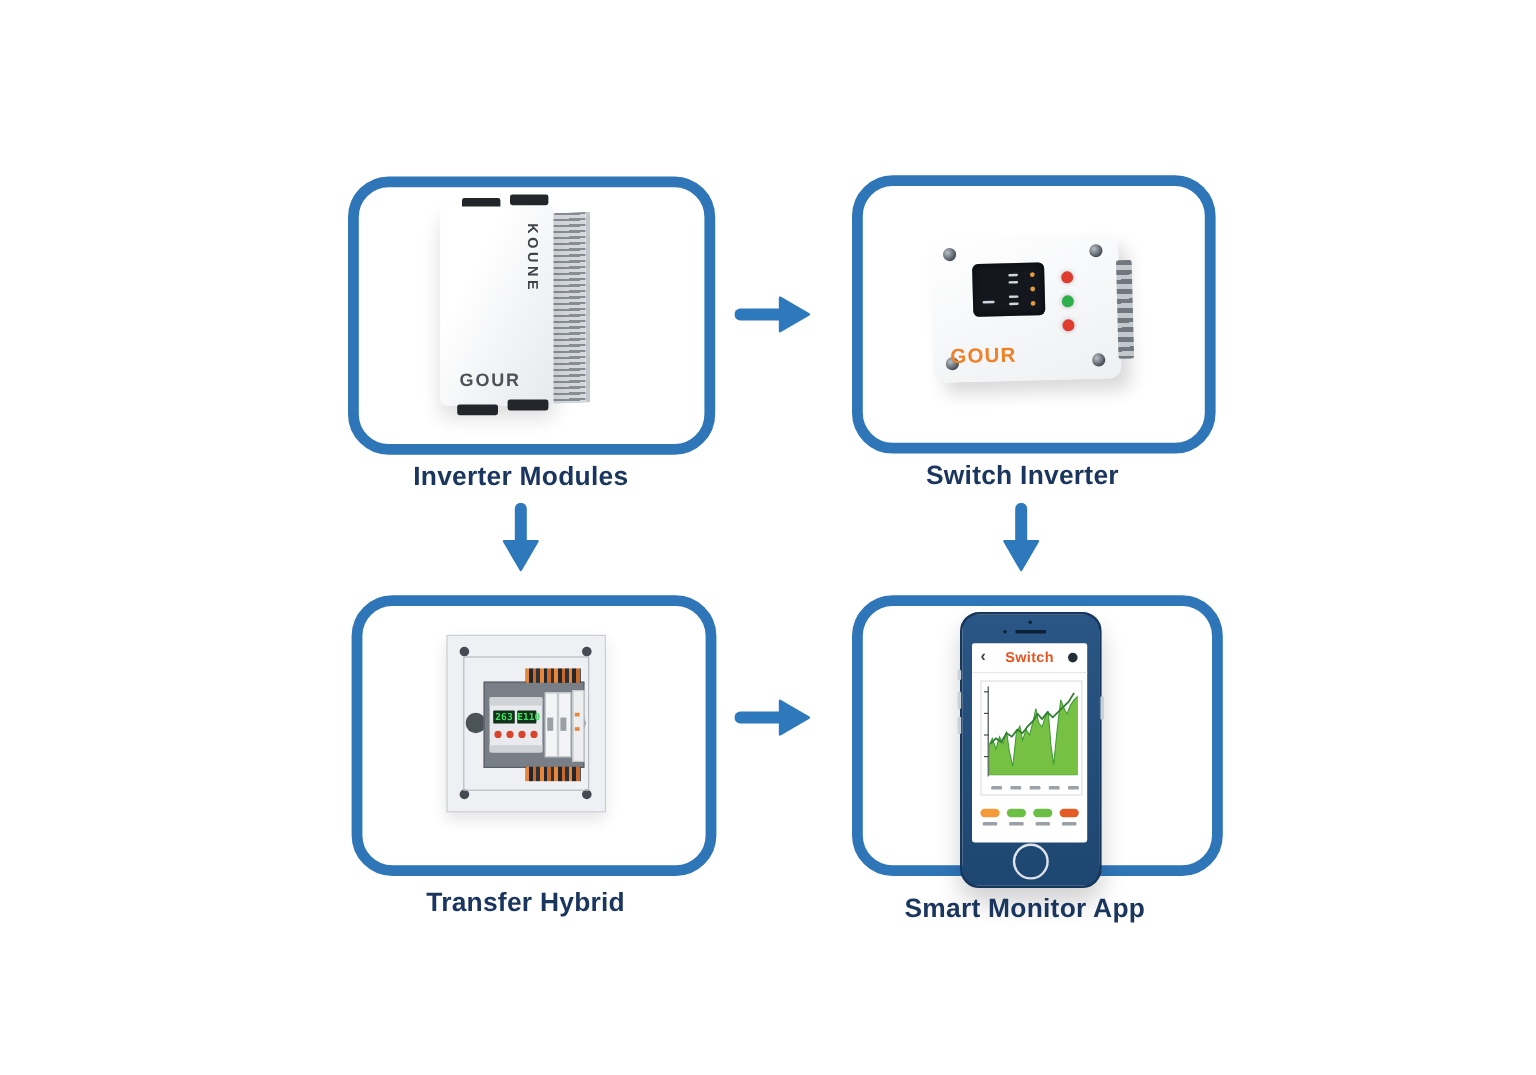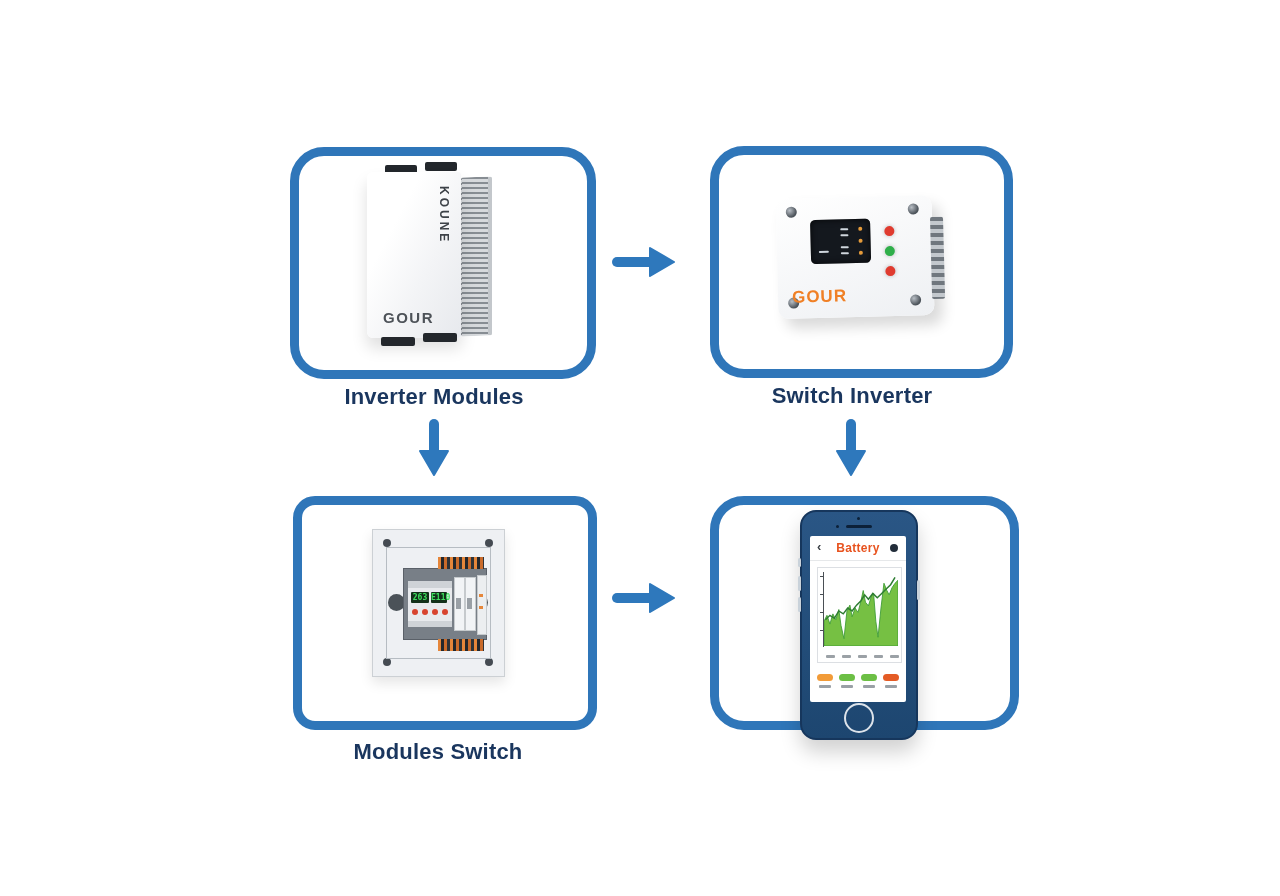--- a/index.html
+++ b/index.html
@@ -2,21 +2,21 @@
 <html><head>
 <meta charset="utf-8">
 <style>
   html,body{margin:0;padding:0;background:#fff;}
   .canvas{position:relative;width:1280px;height:896px;background:#ffffff;overflow:hidden;
           font-family:"Liberation Sans",sans-serif;}
   
   .node-box{position:absolute;border:9px solid #2f76b9;border-radius:34px;background:#fff;}
   #box-battery{left:290px;top:147px;width:288px;height:214px;}
   #box-inverter{left:710px;top:146px;width:285px;height:214px;}
-  #box-switch{left:293px;top:496px;width:286px;height:216px;border-radius:22px;}
+  #box-switch{left:293px;top:496px;width:286px;height:216px;}
   #box-app{left:710px;top:496px;width:291px;height:216px;}
   
   .node-label{position:absolute;transform:translateX(-50%);white-space:nowrap;
               font-size:22px;font-weight:600;color:#1a365e;letter-spacing:.2px;}
   #label-battery{left:434px;top:384px;}
   #label-inverter{left:852px;top:383px;}
   #label-switch{left:438px;top:739px;}
   #label-app{left:854px;top:744px;}
   
   .arrow{position:absolute;}
@@ -199,21 +199,21 @@
     <div class="ph-btn pb1"></div>
     <div class="ph-btn pb2"></div>
     <div class="ph-btn pb3"></div>
     <div class="ph-btn pb4"></div>
     <div class="cam-top"></div>
     <div class="speaker"></div>
     <div class="cam-front"></div>
     <div class="screen">
       <div class="app-header">
         <span class="back-chevron">‹</span>
-        <div class="app-title">Battery</div>
+        <div class="app-title">Switch</div>
         <div class="menu-dot"></div>
       </div>
       <div class="chart-card">
         <div class="y-axis"></div>
         <div class="y-tick" style="top:8px;"></div>
         <div class="y-tick" style="top:26px;"></div>
         <div class="y-tick" style="top:44px;"></div>
         <div class="y-tick" style="top:62px;"></div>
         <svg id="energy-chart" class="chart-svg" viewBox="0 0 100 100" preserveAspectRatio="none">
           <polygon id="chart-area" fill="#76c043" stroke="#3f9c35" stroke-width="1.2" points="0,66 4,58 8,70 12,56 16,64 20,50 23,72 27,90 31,52 35,44 38,60 42,48 46,54 50,38 53,24 56,40 60,45 64,32 67,28 70,66 73,88 77,48 81,14 85,24 88,30 92,20 96,14 100,10 100,100 0,100"></polygon>
@@ -244,21 +244,22 @@
             <div class="pill" style="background: rgb(228, 91, 37);"></div>
             <div class="pill-label"></div>
           </div>
       </div>
     </div>
     <div class="home-btn"></div>
   </div>
 
   <div class="node-label" id="label-battery">Inverter Modules</div>
   <div class="node-label" id="label-inverter">Switch Inverter</div>
-  <div class="node-label" id="label-switch">Modules Switch</div>
+  <div class="node-label" id="label-switch">Transfer Hybrid</div>
+  <div class="node-label" id="label-app">Smart Monitor App</div>
 
   <svg class="arrow" style="left:612px;top:241px;" width="66" height="42" viewBox="0 0 66 42">
     <path class="stem" d="M5 21 H40"></path>
       <path class="head" d="M38 7 L62 21 L38 35 Z"></path>
   </svg>
   <svg class="arrow" style="left:612px;top:577px;" width="66" height="42" viewBox="0 0 66 42">
     <path class="stem" d="M5 21 H40"></path>
       <path class="head" d="M38 7 L62 21 L38 35 Z"></path>
   </svg>
   <svg class="arrow" style="left:412px;top:419px;" width="44" height="60" viewBox="0 0 44 60">

